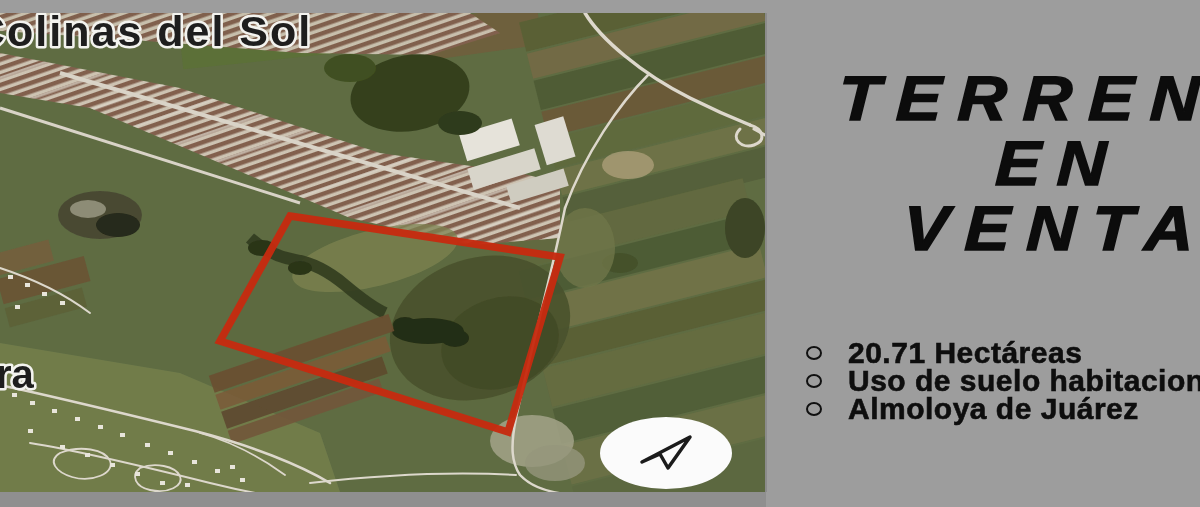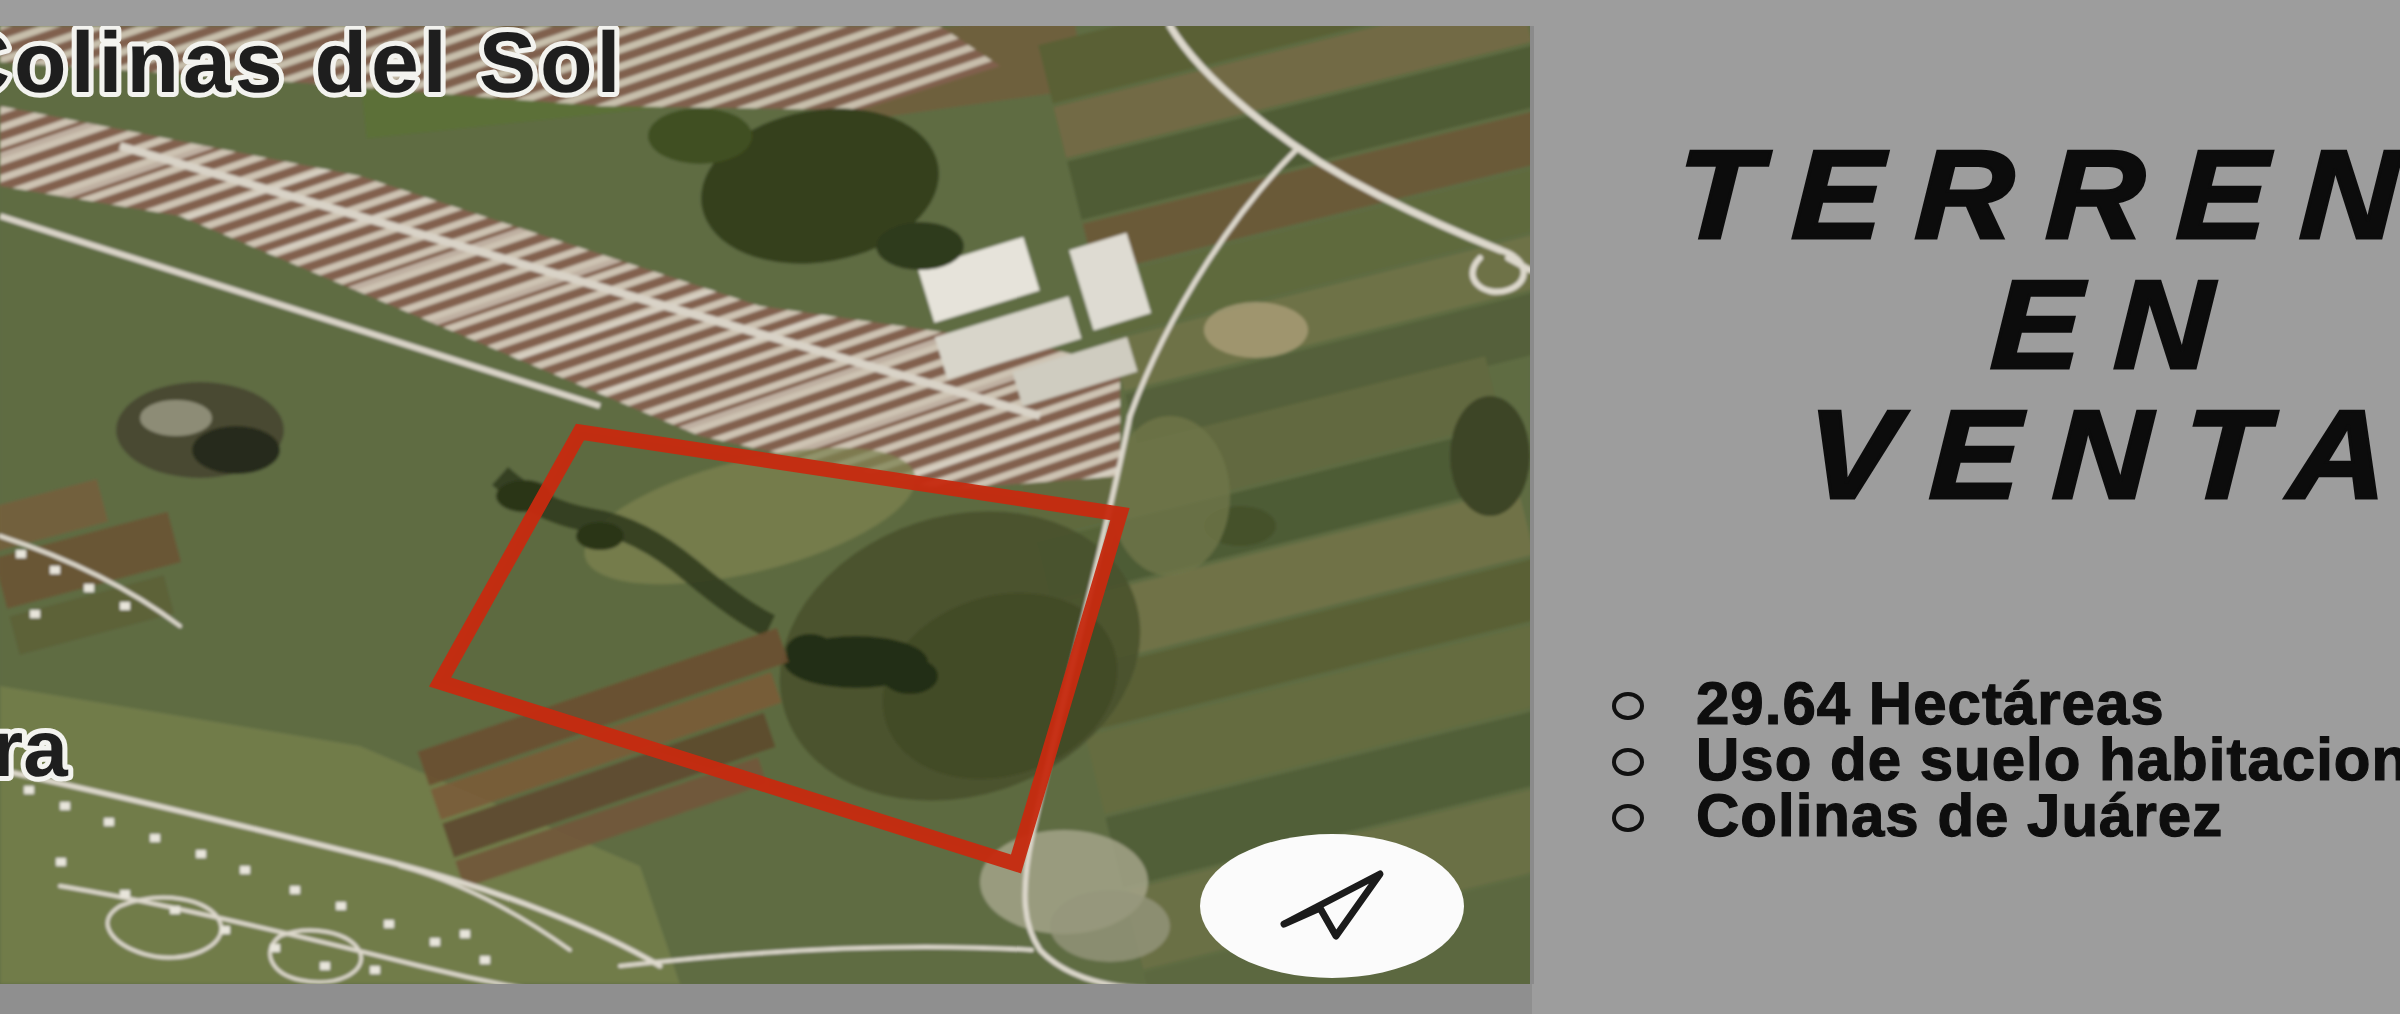--- a/index.html
+++ b/index.html
@@ -203,25 +203,25 @@
 
   <div class="panel">
     <div class="title">
       <div>TERRENO</div>
       <div>EN</div>
       <div>VENTA</div>
     </div>
     <ul class="bullets">
       <li>
         <span class="dot"></span>
-        <span class="btxt">29.64 Hectáreas</span>
+        <span class="btxt">20.71 Hectáreas</span>
       </li>
       <li>
         <span class="dot"></span>
         <span class="btxt">Uso de suelo habitacional</span>
       </li>
       <li>
         <span class="dot"></span>
-        <span class="btxt">Colinas de Juárez</span>
+        <span class="btxt">Almoloya de Juárez</span>
       </li>
     </ul>
   </div>
 </div>
 
 </body></html>

